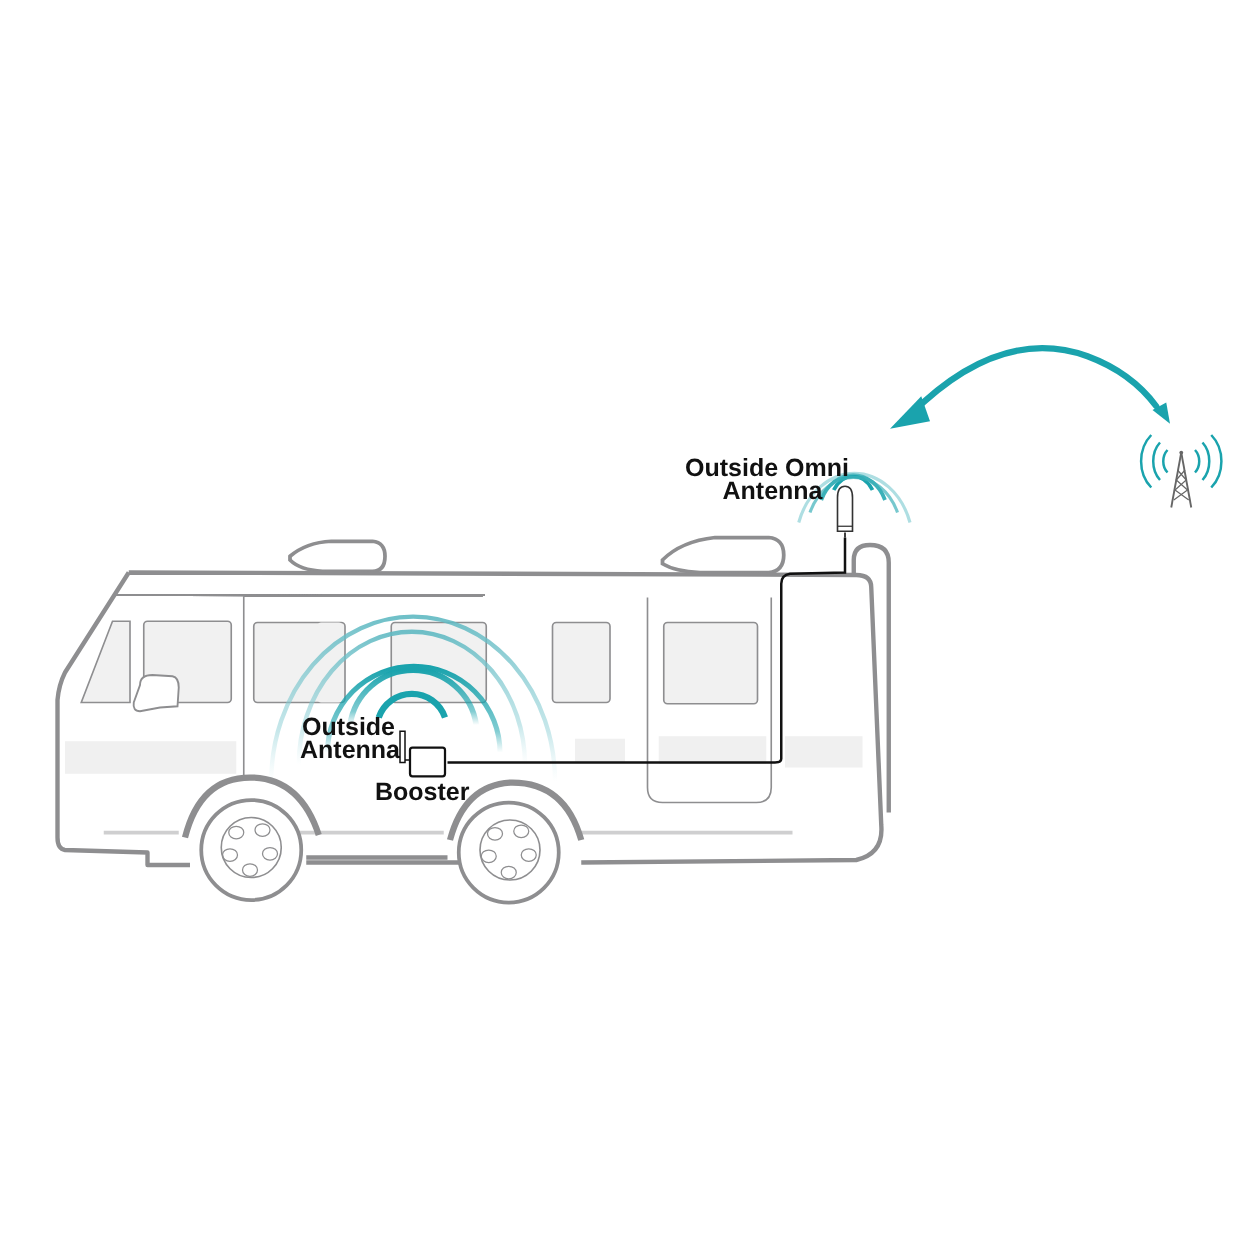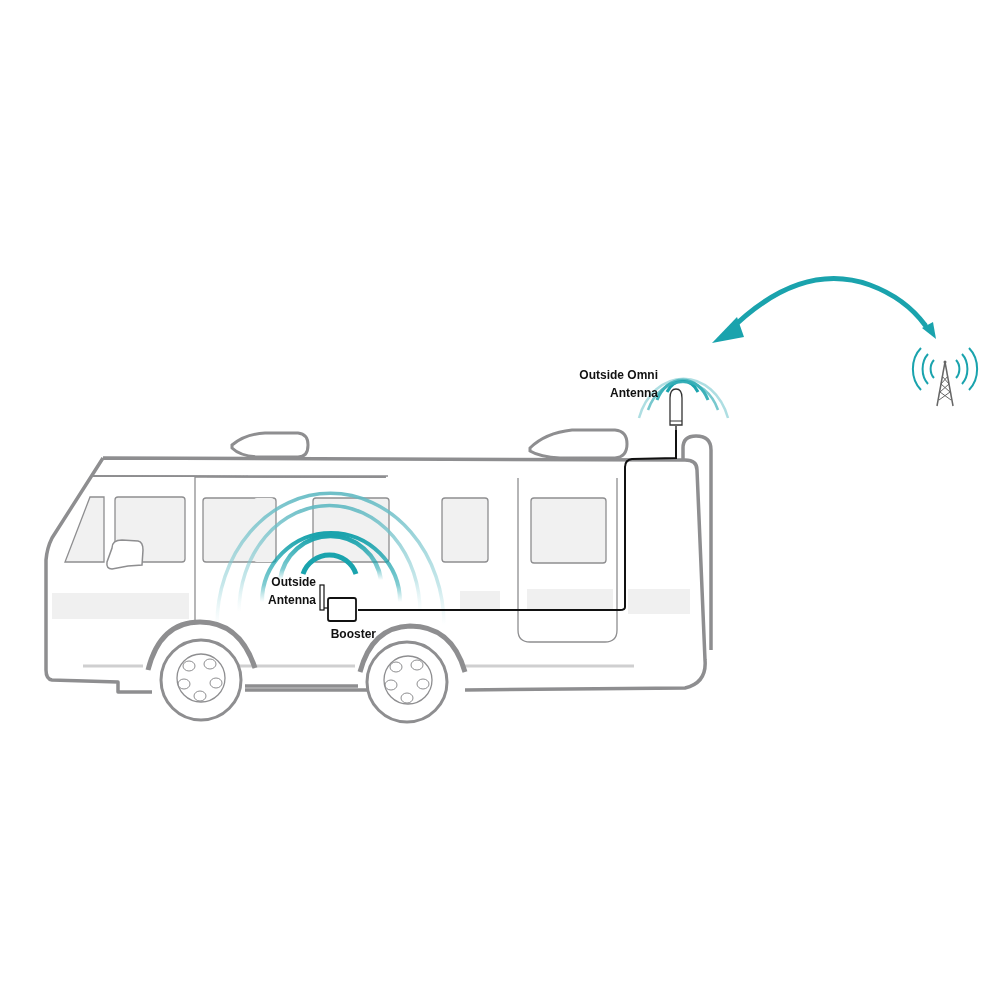--- a/index.html
+++ b/index.html
@@ -1,19 +1,19 @@
 <!DOCTYPE html>
 <html><head>
   <meta charset="utf-8">
   <style>
     html, body { margin: 0; padding: 0; background: #ffffff; }
     body { width: 1000px; height: 1000px; position: relative; overflow: hidden; font-family: "Liberation Sans", sans-serif; }
     svg.scene { position: absolute; left: 0; top: 0; width: 1000px; height: 1000px; }
-    .label { position: absolute; font-family: "Liberation Sans", sans-serif; font-weight: bold; color: #111111; font-size: 12px; line-height: 18px; text-align: right; white-space: nowrap; }
-    .label-center { text-align: right; }
+    .label { position: absolute; font-family: "Liberation Sans", sans-serif; font-weight: bold; color: #111111; font-size: 20px; line-height: 18px; text-align: right; white-space: nowrap; }
+    .label-center { text-align: left; }
   </style>
 </head>
 <body>
 
 <svg class="scene" viewBox="0 0 1000 1000" xmlns="http://www.w3.org/2000/svg">
   <defs>
     <linearGradient id="waveFadeIn" x1="0" y1="0" x2="0" y2="1">
       <stop offset="0" stop-color="#1aa3ad" stop-opacity="1"></stop>
       <stop offset="0.75" stop-color="#1aa3ad" stop-opacity="0.55"></stop>
       <stop offset="1" stop-color="#1aa3ad" stop-opacity="0"></stop>

